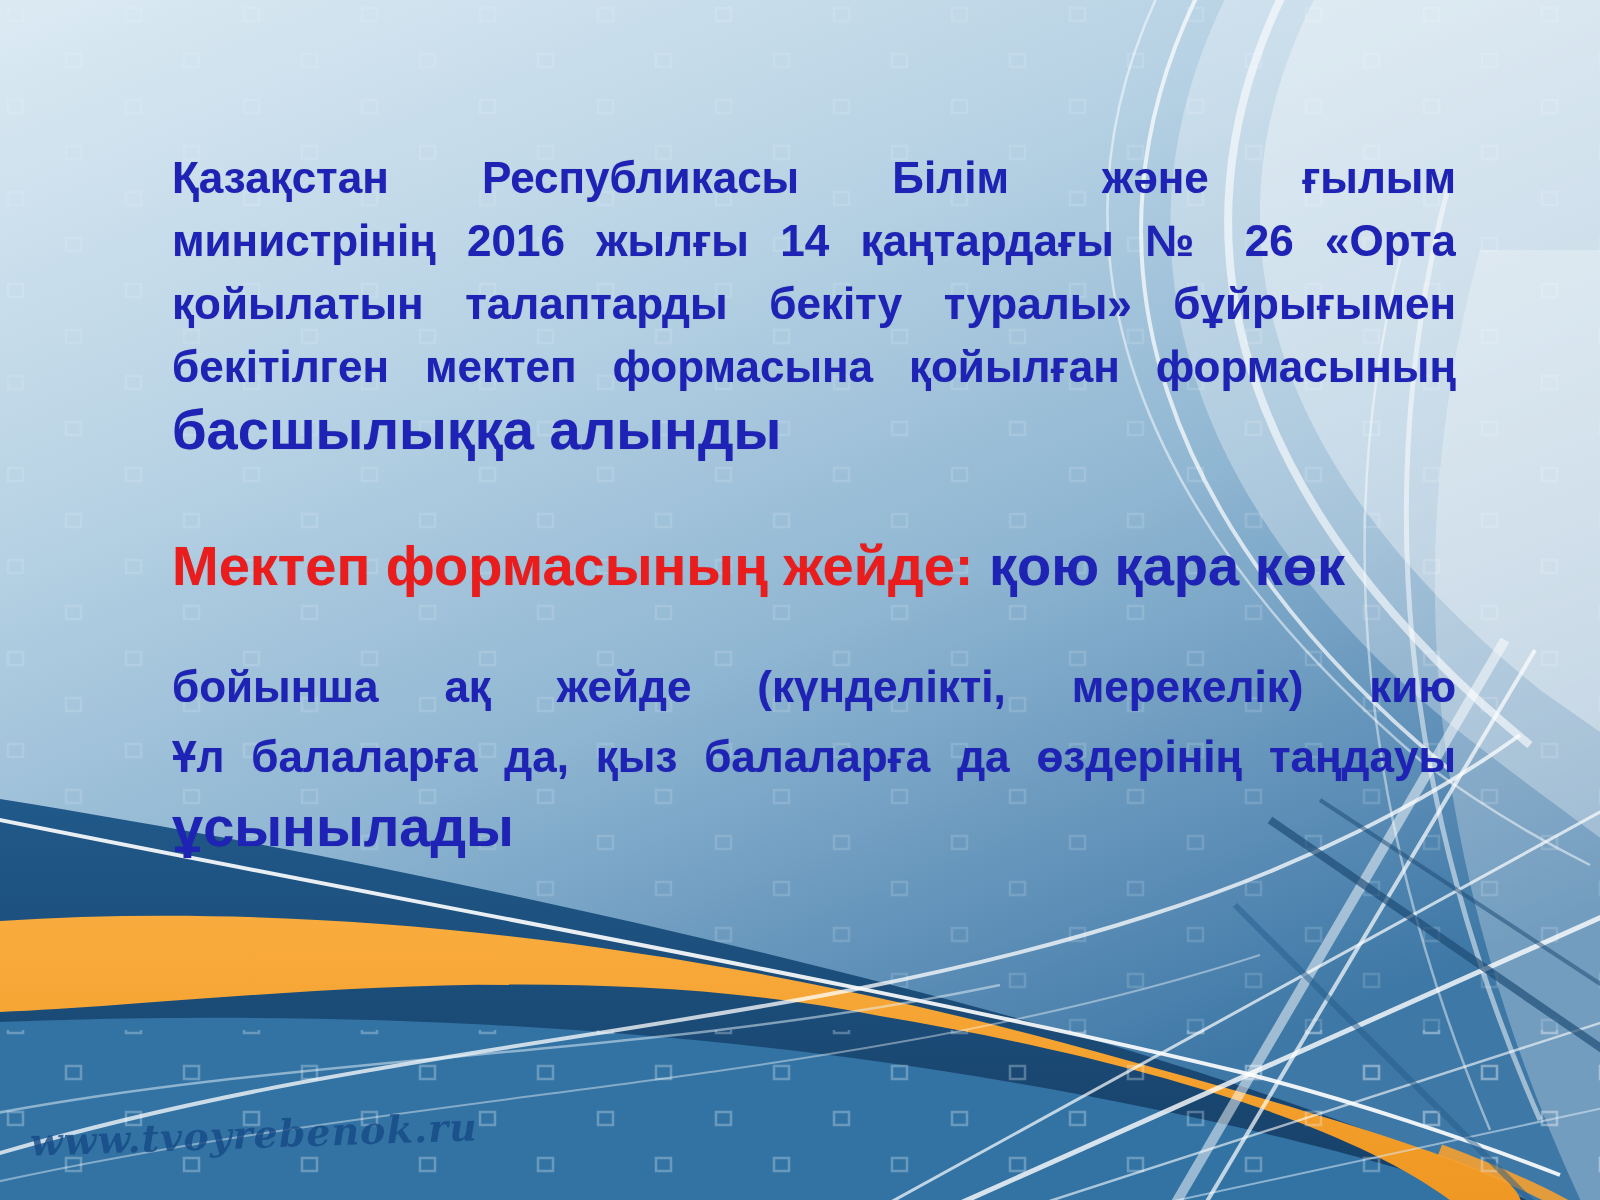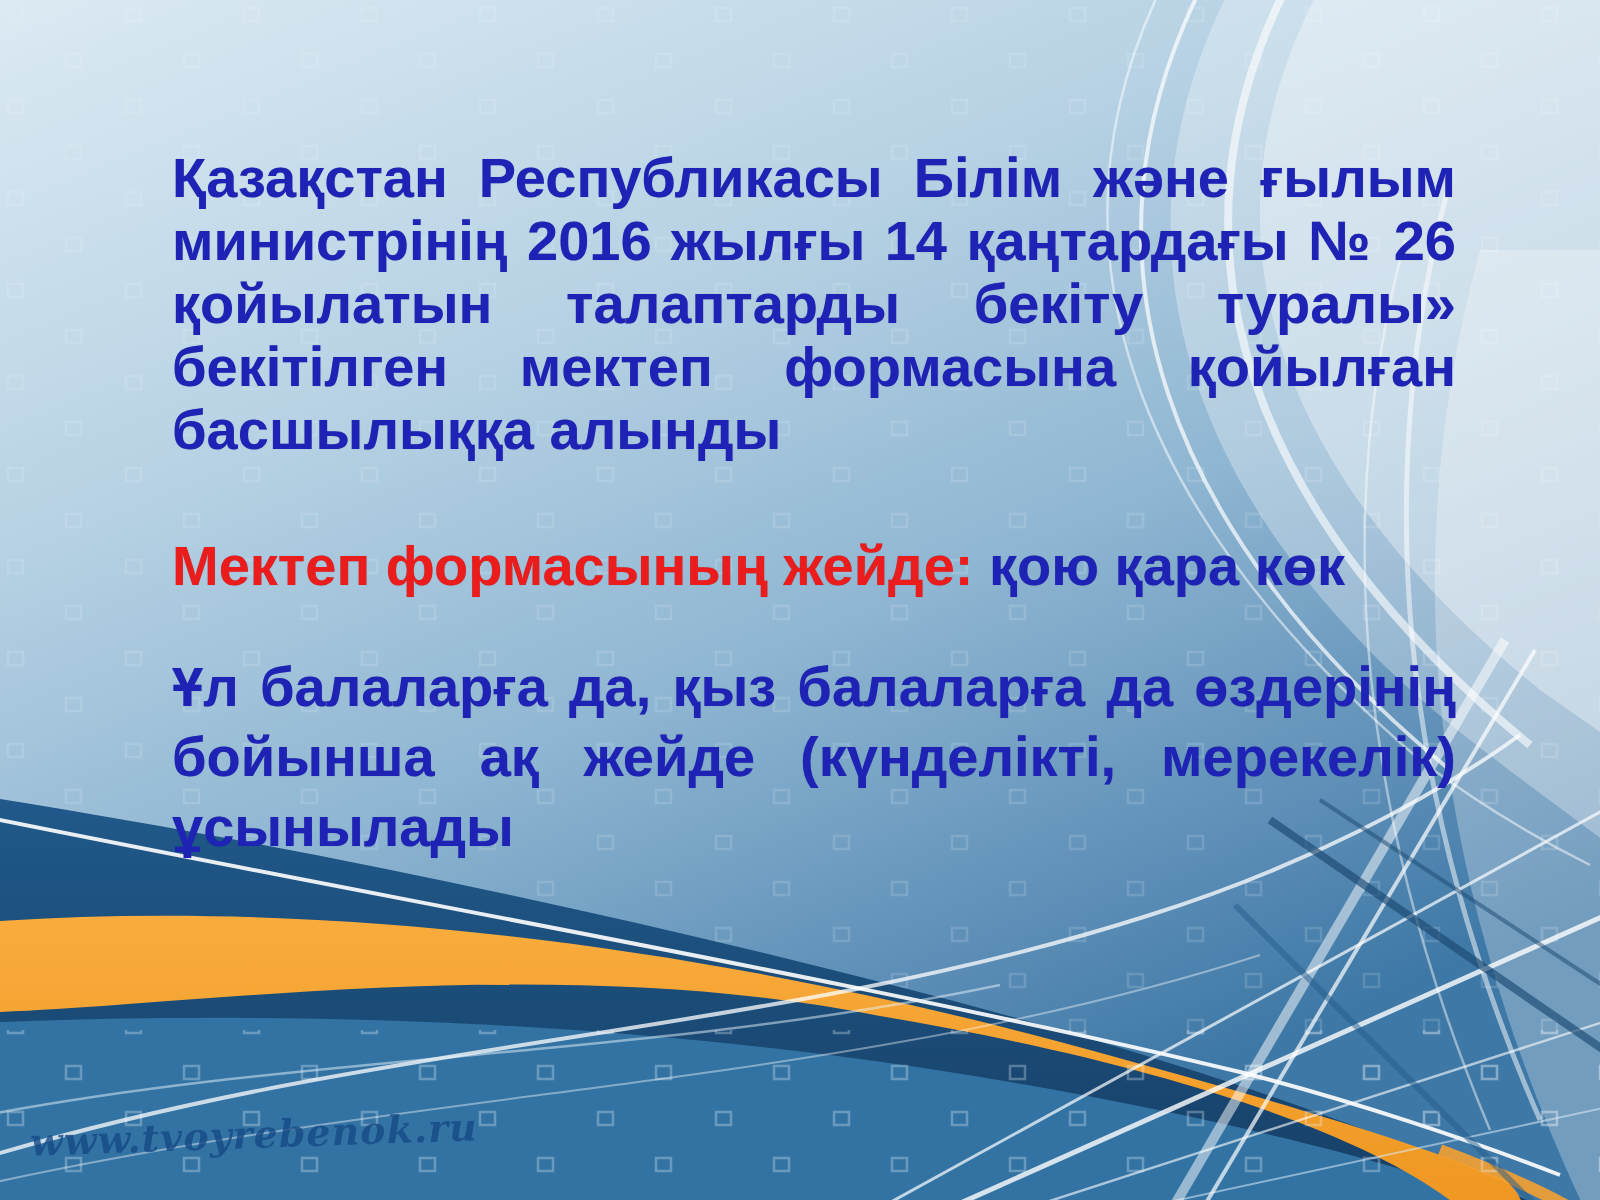--- a/index.html
+++ b/index.html
@@ -13,21 +13,21 @@
   .textblock{
     position:absolute;
     left:172px;top:146px;
     width:1284px;
     font-weight:700;
     color:var(--text_blue,#1e22b5);
     text-shadow:0 0 1px rgba(10,10,60,.25);
   }
   .jline{
     height:63px;line-height:63px;
-    font-size:56px;
+    font-size:44px;
     text-align:justify;
     overflow:hidden;
   }
   .jline::after{content:"";display:inline-block;width:100%;height:0;}
   .plainline{
     height:63px;line-height:63px;
     font-size:56px;
     text-align:left;
     white-space:nowrap;
   }
@@ -125,19 +125,19 @@
       <div class="jline">қойылатын талаптарды бекіту туралы» бұйрығымен</div>
       <div class="jline">бекітілген мектеп формасына қойылған формасының</div>
       <div class="plainline">басшылыққа алынды</div>
     </div>
 
     <div class="plainline colorline">
       <span class="red">Мектеп формасының жейде: </span><span>қою қара көк</span>
     </div>
 
     <div class="para2">
+      <div class="jline line70">бойынша ақ жейде (күнделікті, мерекелік) кию</div>
       <div class="jline line70">Ұл балаларға да, қыз балаларға да өздерінің таңдауы</div>
-      <div class="jline line70">бойынша ақ жейде (күнделікті, мерекелік) кию</div>
       <div class="plainline line70">ұсынылады</div>
     </div>
 
   </div>
 </div>
 
 </body></html>

